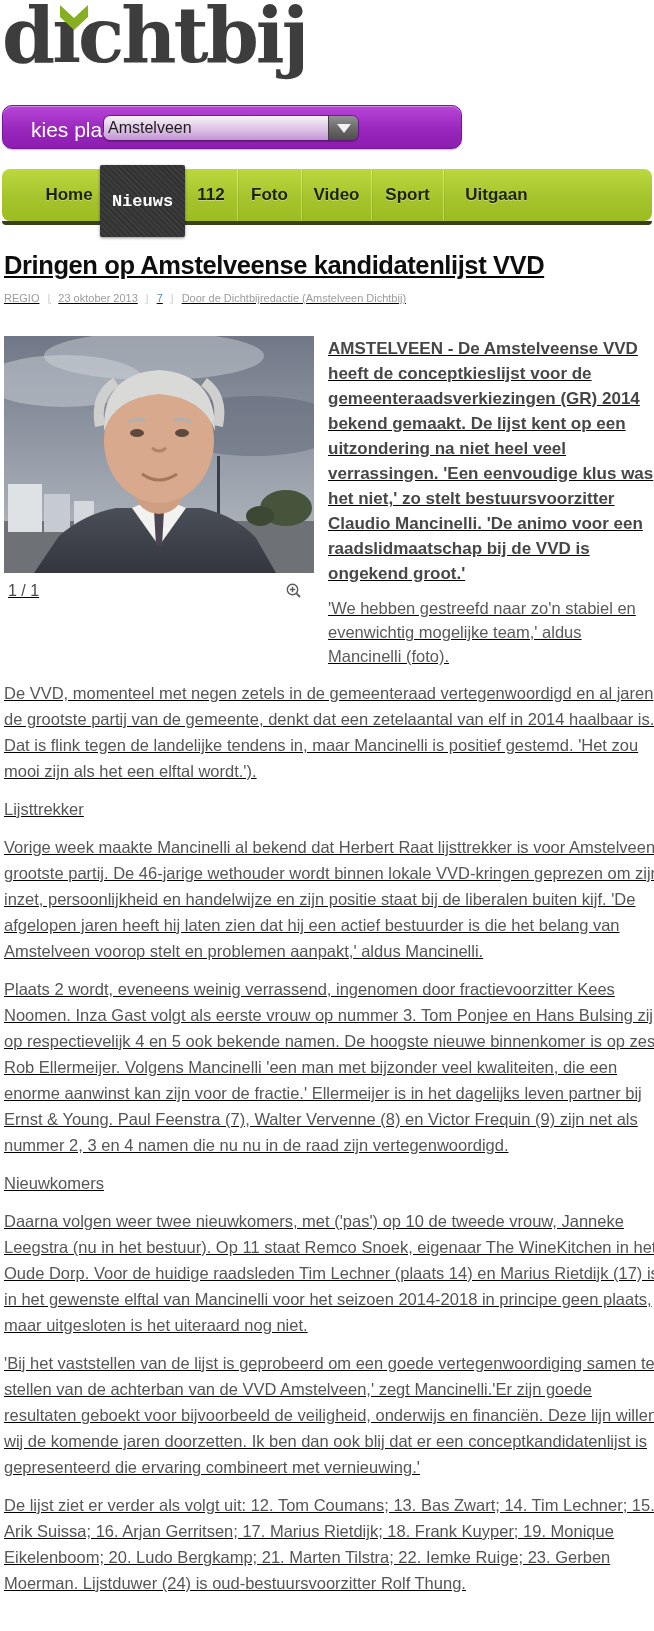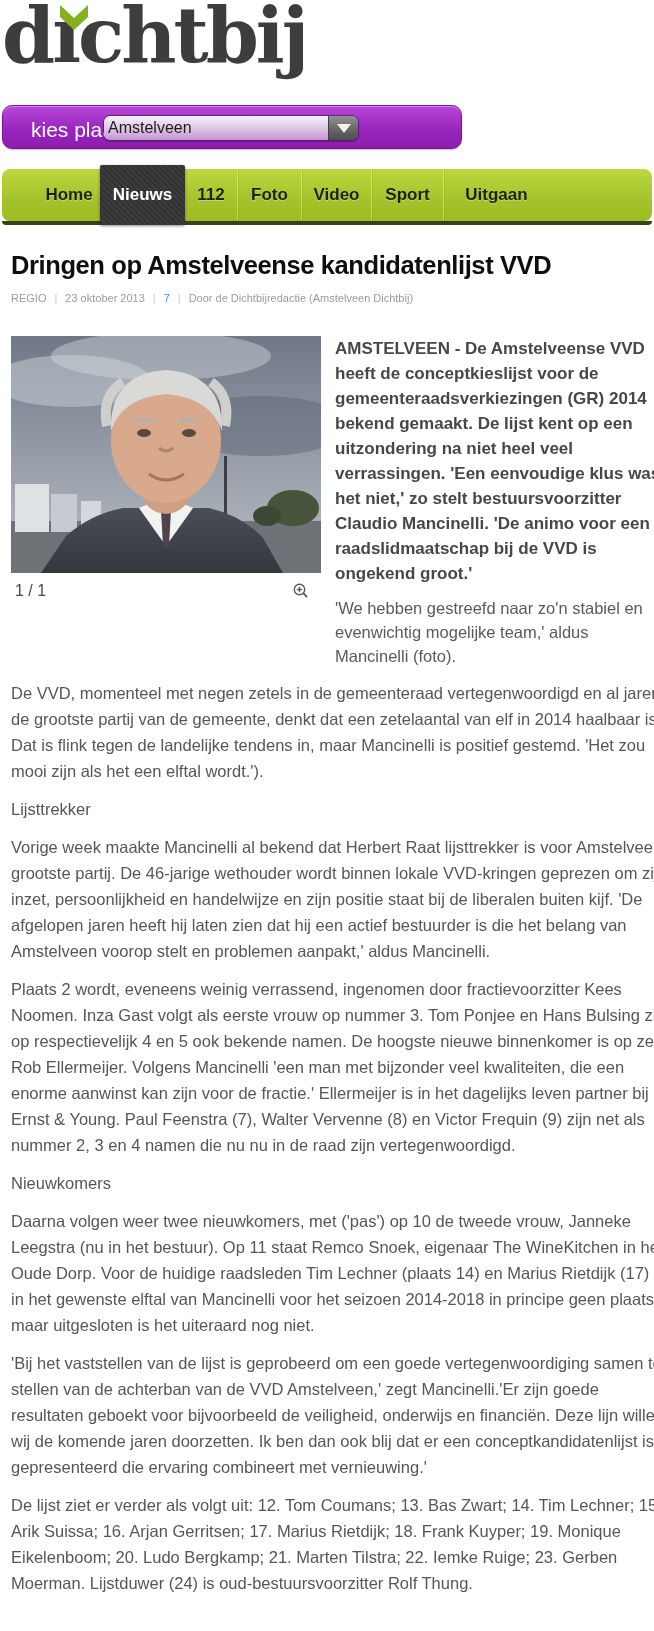--- a/index.html
+++ b/index.html
@@ -31,25 +31,25 @@
   .nav { position:absolute; left:2px; top:169px; width:650px; height:52px; border-radius:8px;
          background:linear-gradient(#bcd83f, #a6c42d 55%, #9cbc20); display:flex;padding-left:36px; }
   .nav-strip { position:absolute; left:2px; top:221px; width:650px; height:4px;
                background:#394018; border-radius:0 0 6px 6px; }
   .nav-item { height:52px; display:flex; align-items:center; justify-content:center;
               font-weight:bold; font-size:17px; color:#1d2208; cursor:pointer;
               text-shadow:0 1px 0 rgba(255,255,255,.35); }
   .nav-item.div { border-left:1px solid rgba(255,255,255,.35); box-shadow:inset 1px 0 0 rgba(0,0,0,.06); }
   .nav-item.active { background:#323232;
       background-image:repeating-linear-gradient(45deg, rgba(255,255,255,.05) 0 2px, rgba(0,0,0,0) 2px 4px);
-      color:#fff; text-shadow:none; height:60px; margin-top:-4px; border-radius:2px;
-      box-shadow:0 1px 3px rgba(0,0,0,.45); position:relative; z-index:2; }
+      color:#fff; text-shadow:none; height:72px; margin-top:-4px; border-radius:2px;
+      box-shadow:0 1px 3px rgba(0,0,0,.45); position:relative; z-index:2;font-family:Liberation Mono, monospace; }
 
   
-  .article { position:relative; padding:0 0 0 11px; }
+  .article { position:relative; padding:0 0 0 4px;text-decoration:underline; }
   .title { margin:20px 0 8px; font-size:25.5px; line-height:30px; font-weight:bold;
            color:#0e0e0e; letter-spacing:-0.4px; }
   .meta { font-size:11px; color:#9b9b9b; line-height:20px; white-space:nowrap; }
   .meta .sep { color:#c9c9c9; margin:0 8px; }
   .meta .comments { color:#4590d2; cursor:pointer; }
 
   .media-row { display:flex; margin-top:28px; }
   .photo-col { width:312px; flex:0 0 312px; }
   .photo { width:310px; height:237px; display:block; cursor:pointer; }
   .photo-bar { display:flex; justify-content:space-between; align-items:center; padding:9px 14px 0 4px; }

